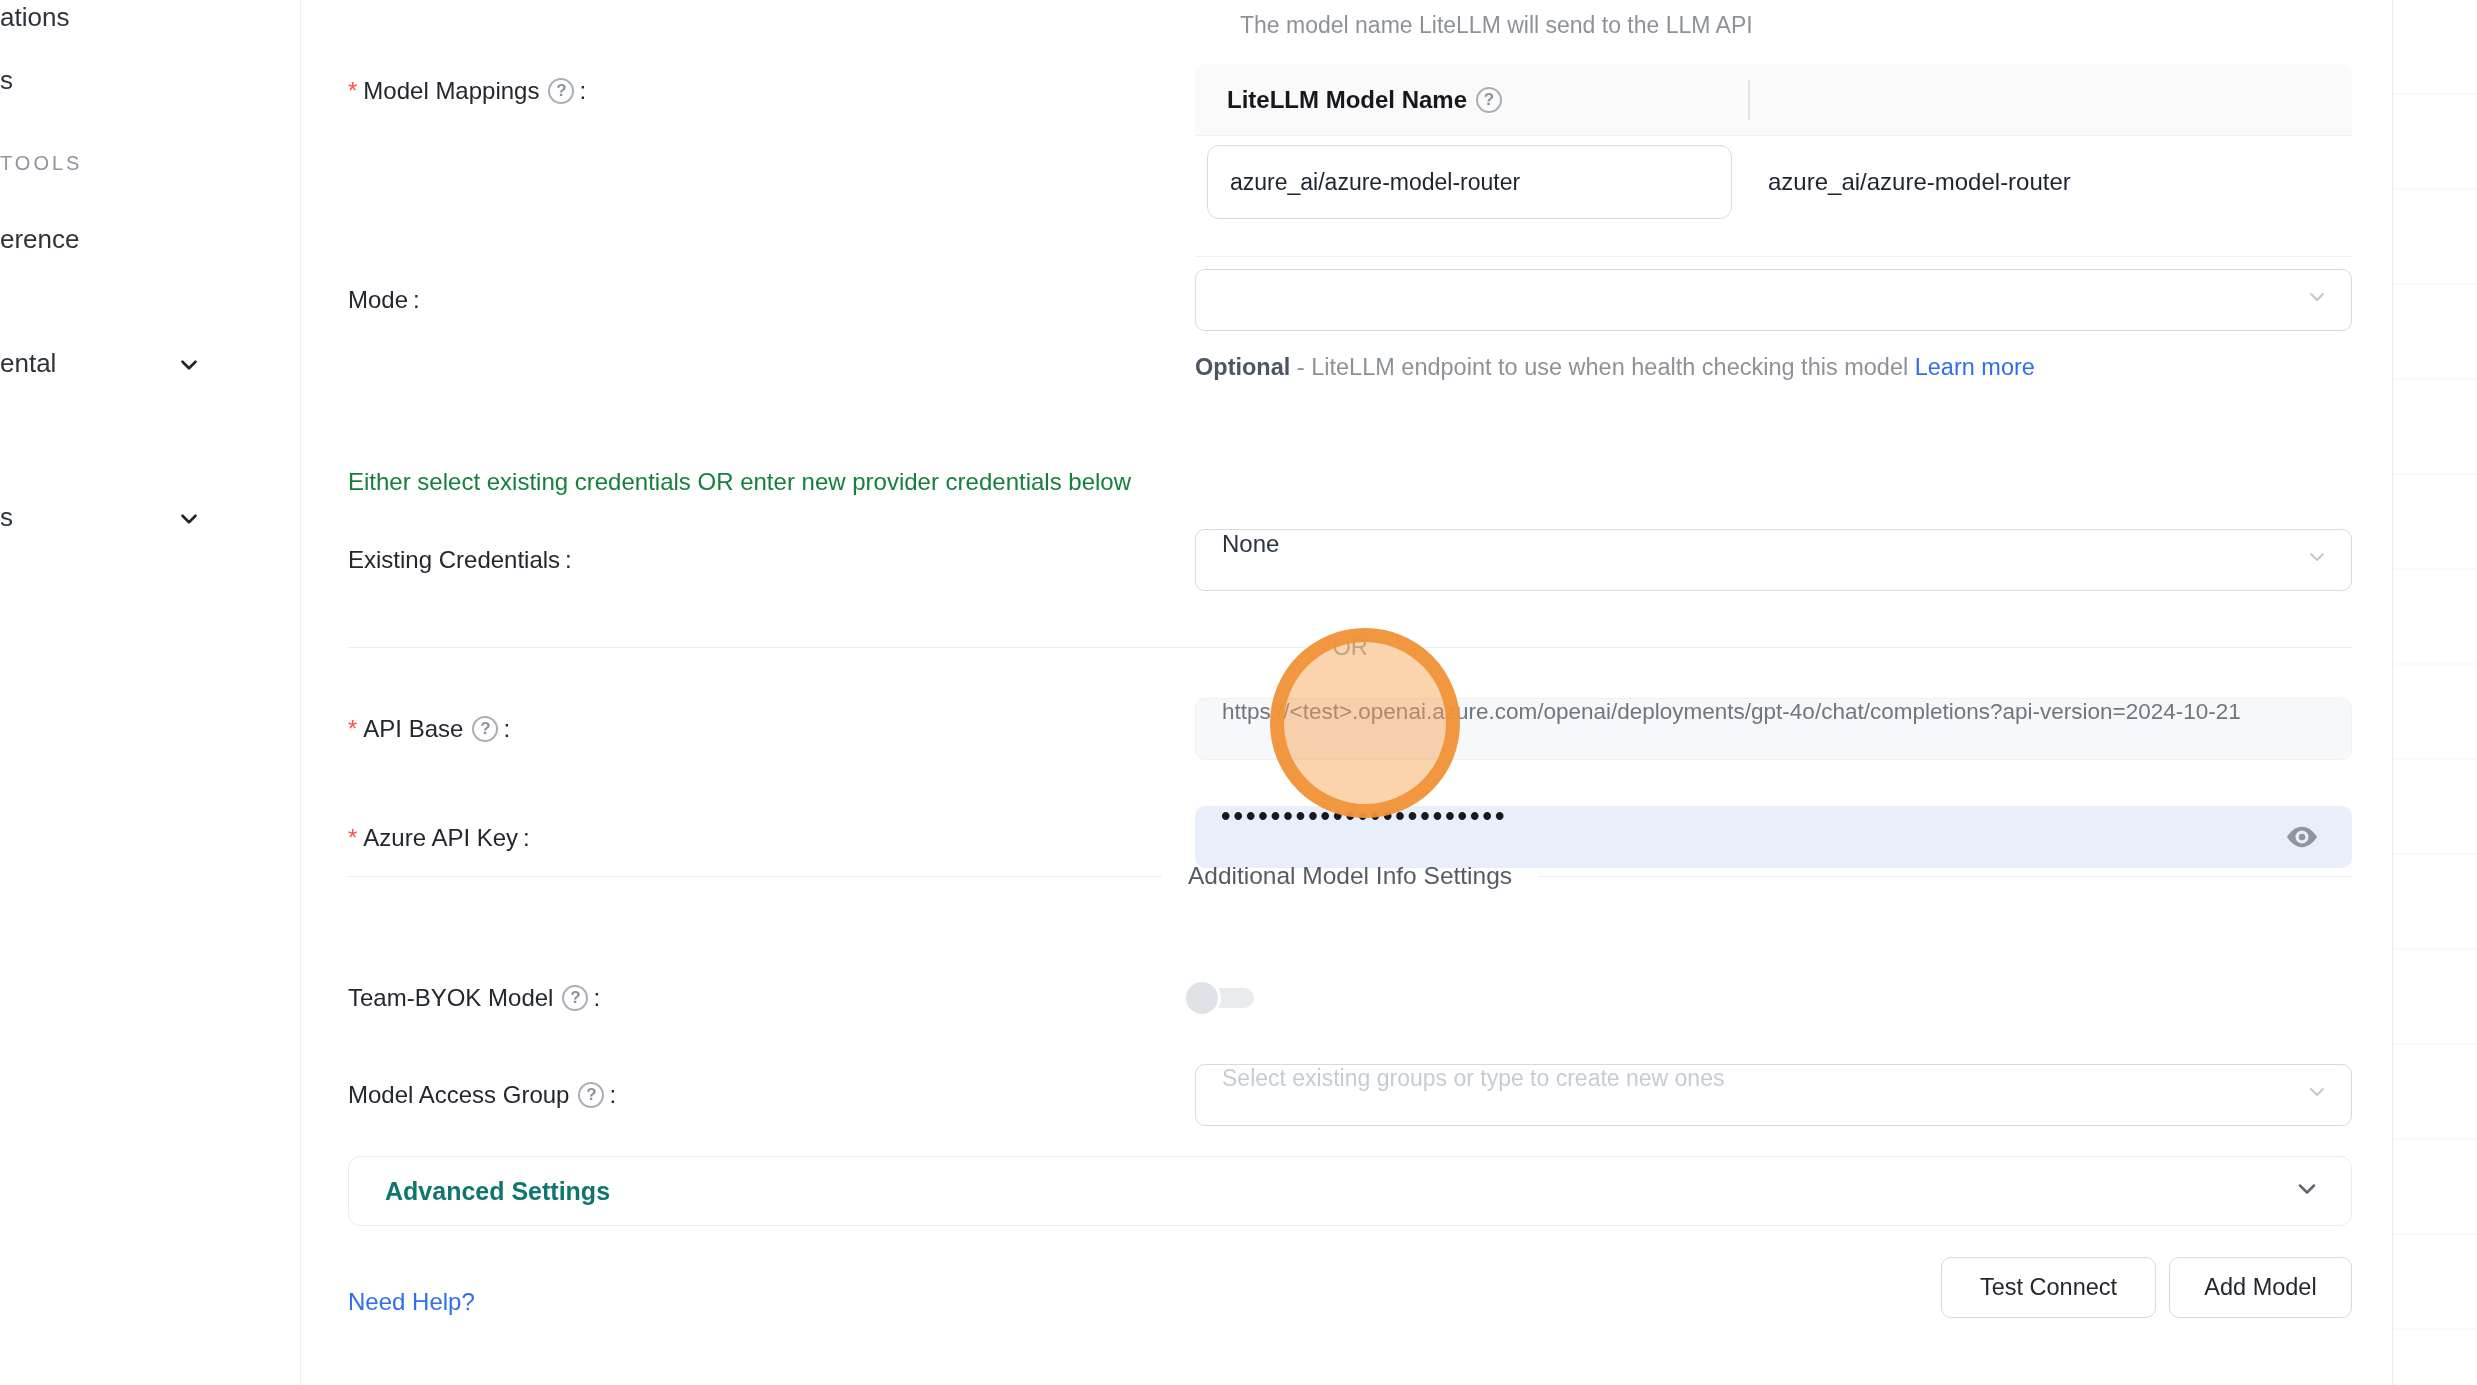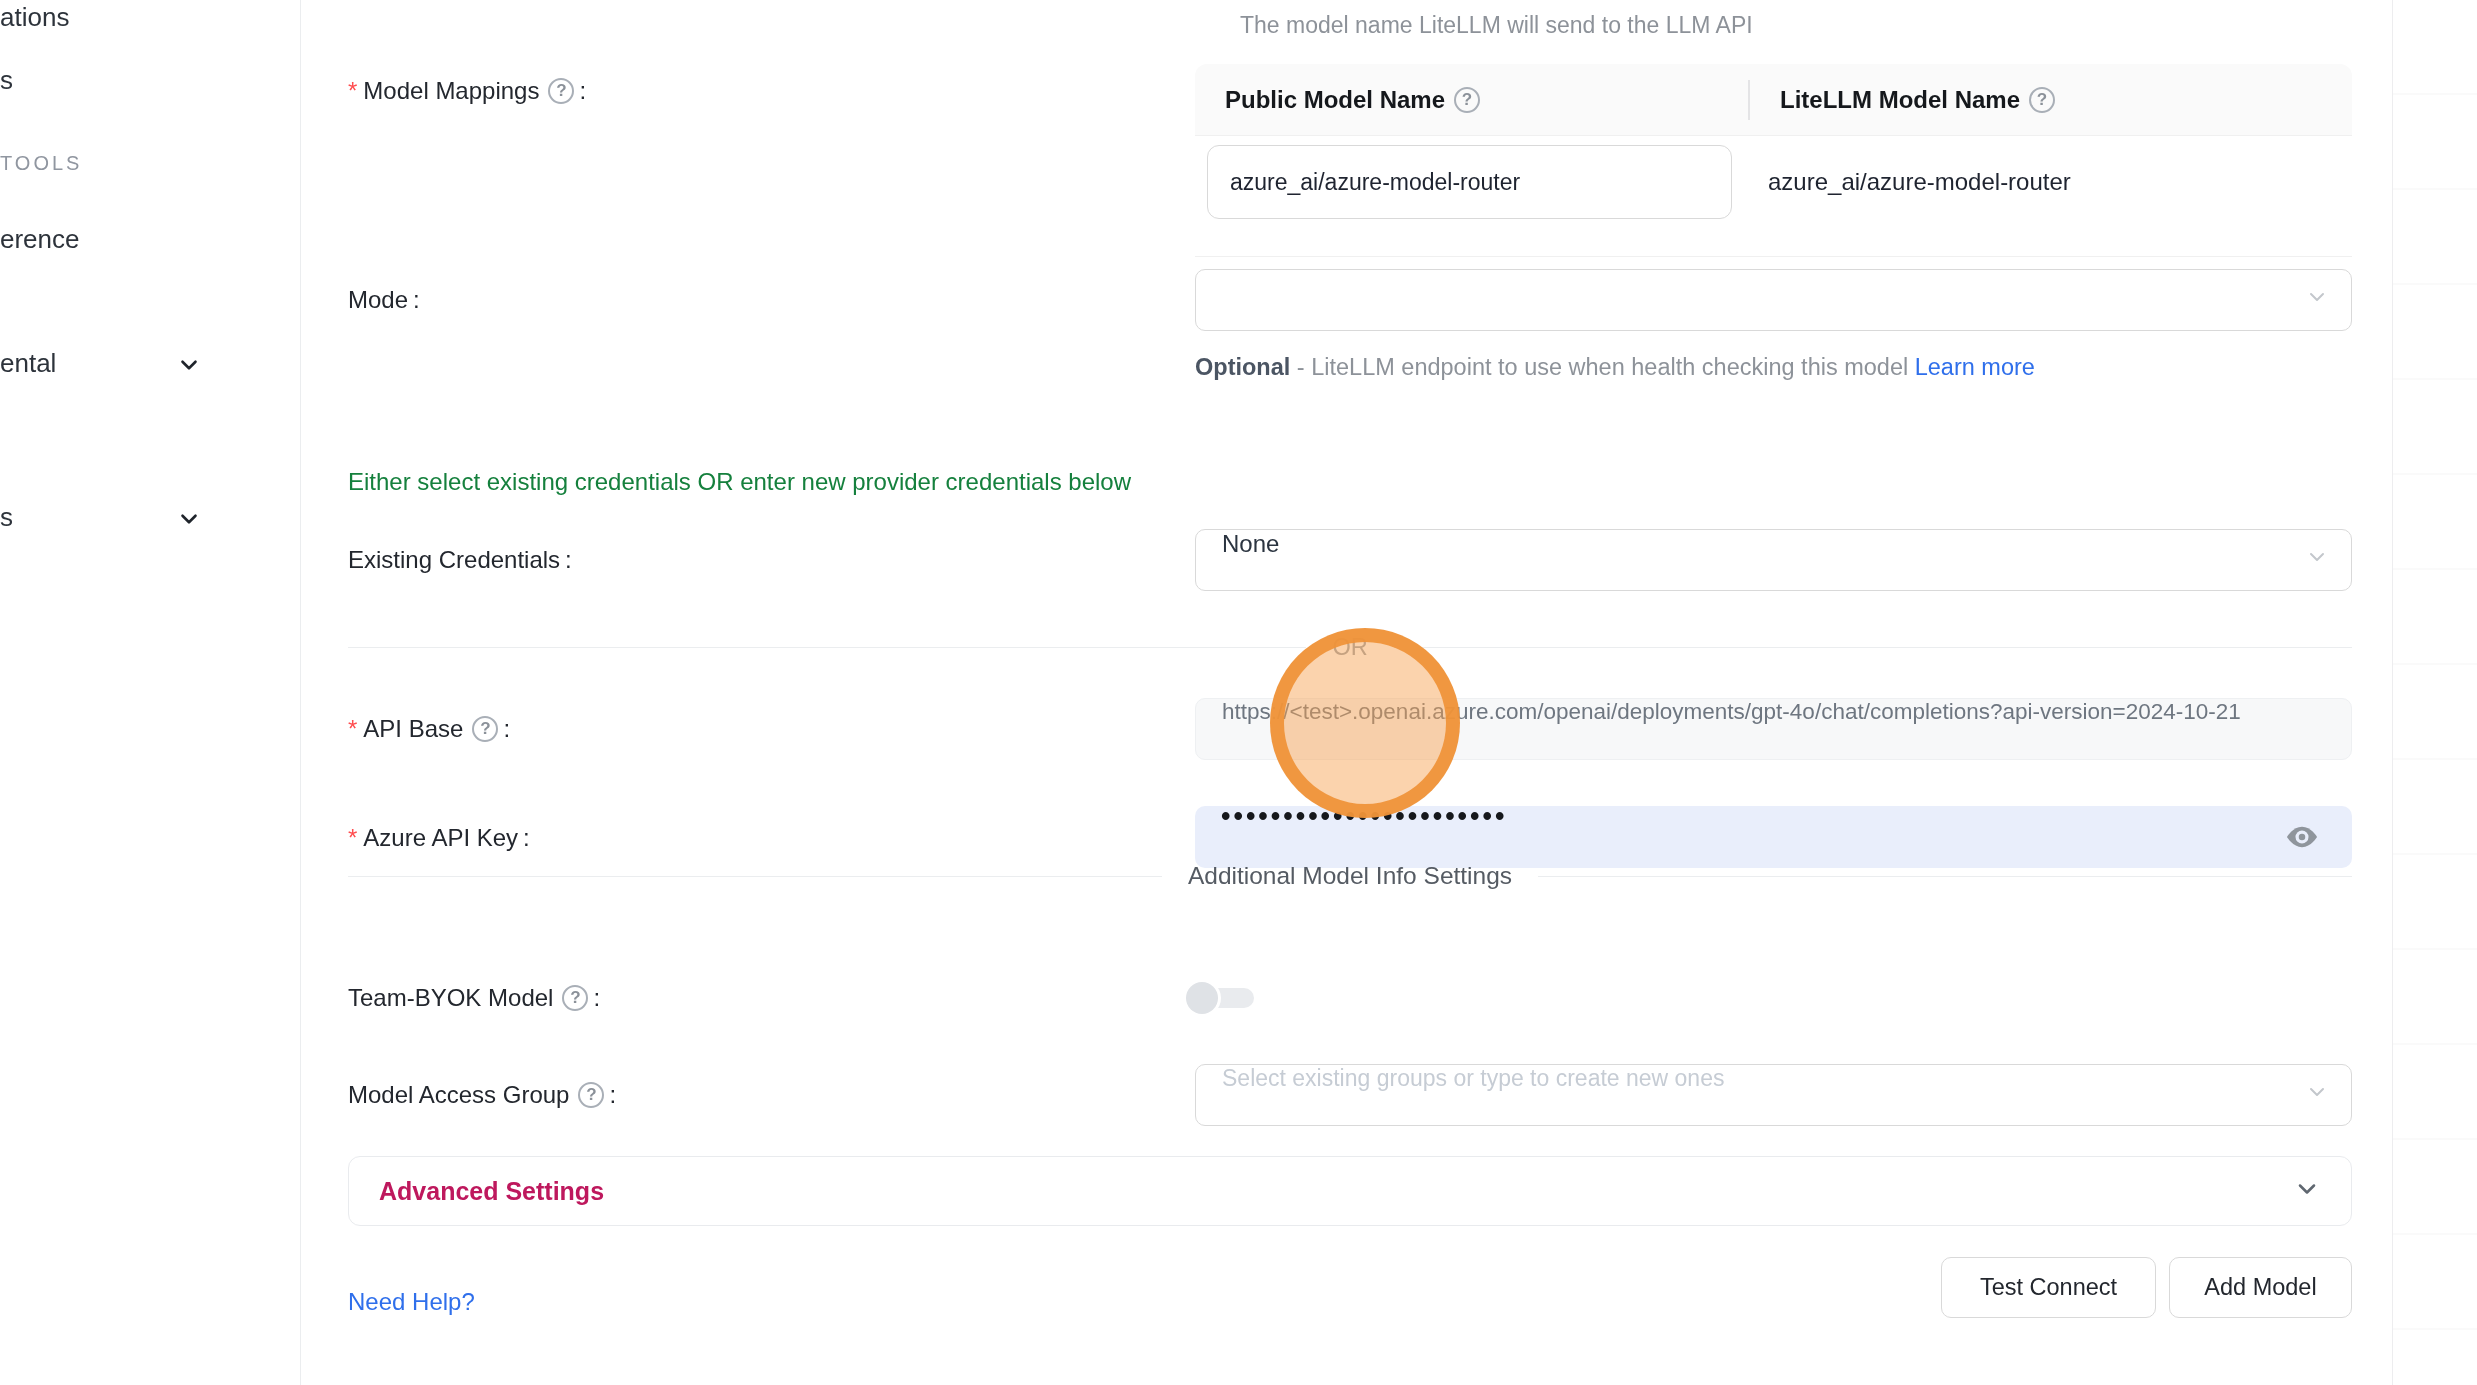--- a/index.html
+++ b/index.html
@@ -92,21 +92,21 @@
   .toggle { left: 1186px; top: 981px; width: 70px; height: 34px; cursor: pointer; }
   .toggle .track { position: absolute; left: 12px; top: 7px; width: 56px; height: 20px; border-radius: 10px; background: #e9ebee; }
   .toggle .thumb { position: absolute; left: 0; top: 1px; width: 32px; height: 32px; border-radius: 50%; background: #dfe2e6; box-shadow: 0 0 0 3px #ffffff; }
 
   
   .adv-box {
     left: 348px; top: 1156px; width: 2004px; height: 70px;
     border: 1.5px solid #e9ebee; border-radius: 12px; background: #fff;
     display: flex; align-items: center; padding: 0 30px; cursor: pointer;
   }
-  .adv-box .adv-title { font-size: 25px; font-weight: 700; color: #be185d; }
+  .adv-box .adv-title { font-size: 25px; font-weight: 700; color: #0f766e; margin-left: 6px; }
   .adv-box .sel-chevron { position: absolute; right: 30px; top: 50%; transform: translateY(-50%); }
 
   
   .help-link { left: 348px; top: 1288px; font-size: 24px; color: #2f6feb; cursor: pointer; }
   .btn {
     top: 1257px; height: 61px; background: #fff; border: 1.5px solid #d9d9d9; border-radius: 10px;
     display: flex; align-items: center; justify-content: center;
     font-size: 23.5px; color: #23272e; font-family: "Liberation Sans", sans-serif; cursor: pointer;
   }
   .btn-test { left: 1941px; width: 215px; }
@@ -148,24 +148,20 @@
 
 <div class="abs field-label" style="top:75px">
   <span class="req"></span>
   <span>Model Mappings</span>
   <span class="help-icon"></span>
   <span class="colon"></span>
 </div>
 
 <div class="abs mm-table">
   <div class="mm-head">
-    <div class="mm-head-cell c1">
-      <span>Public Model Name</span>
-      <span class="help-icon"></span>
-    </div>
     <div class="mm-head-sep"></div>
     <div class="mm-head-cell c2">
       <span>LiteLLM Model Name</span>
       <span class="help-icon"></span>
     </div>
   </div>
   <div class="mm-body">
     <input class="mm-input" value="azure_ai/azure-model-router" style="">
     <div class="mm-value">azure_ai/azure-model-router</div>
   </div>

